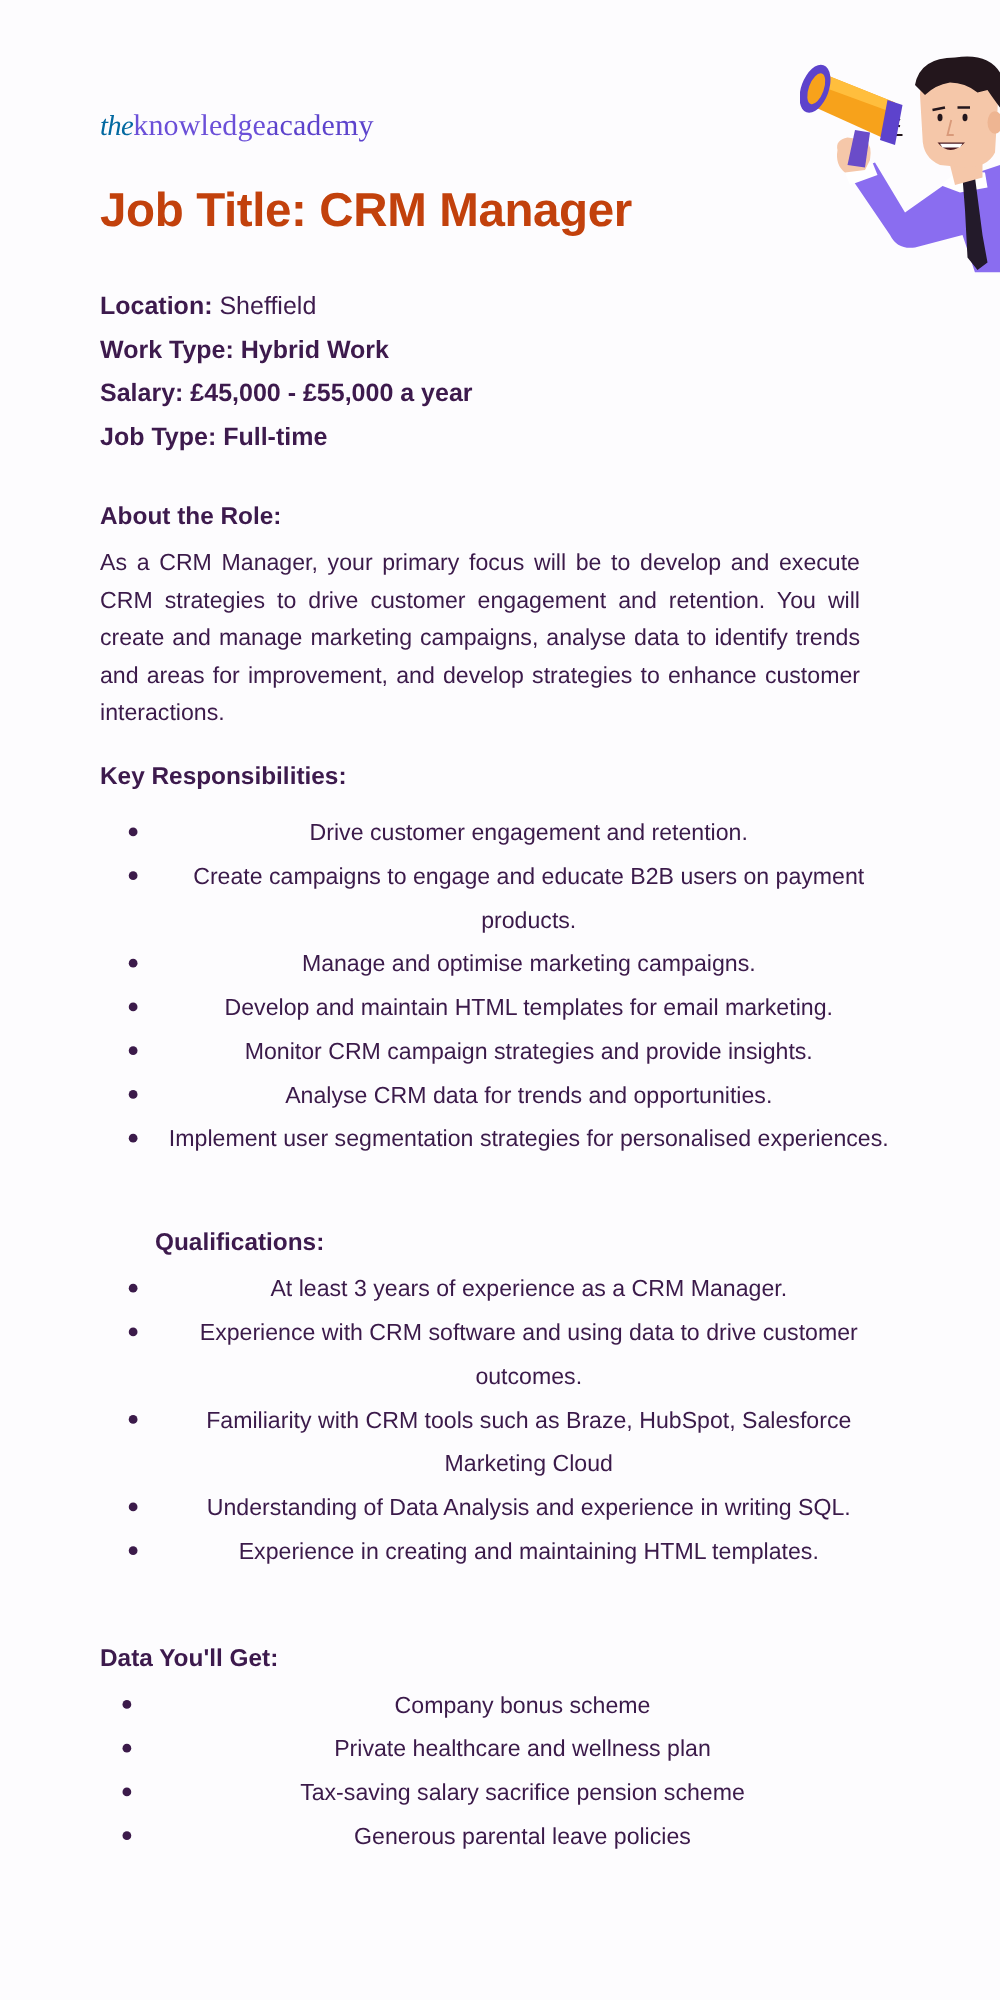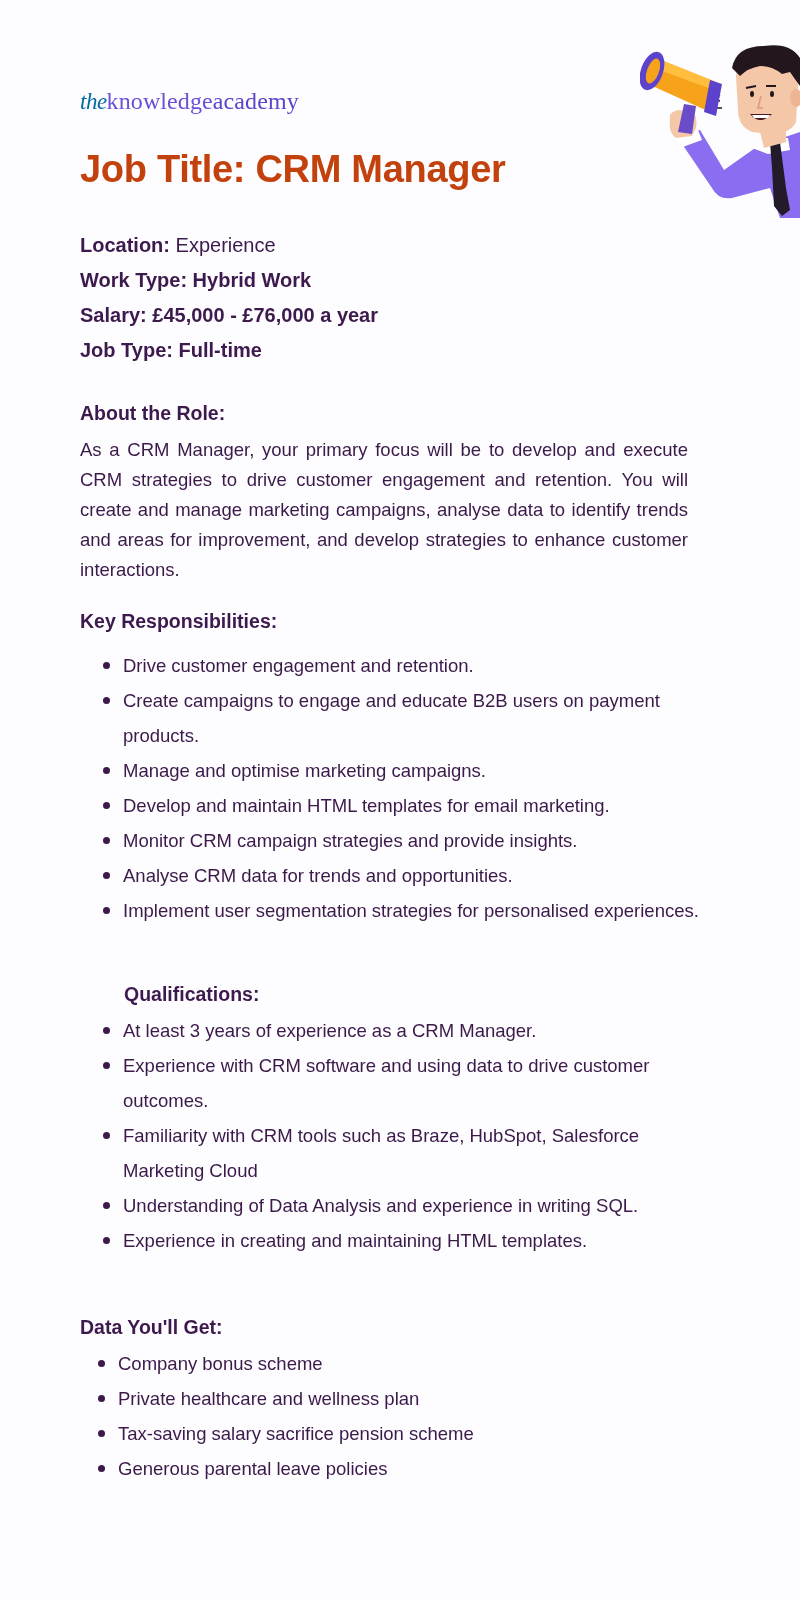--- a/index.html
+++ b/index.html
@@ -33,21 +33,21 @@
   .meta-row.allbold .v { font-weight: bold; }
   .section-h {
     position: absolute; left: 80px; margin: 0;
     font-size: 19.5px; font-weight: bold; color: #3d1a4d; white-space: nowrap;
   }
   .para {
     position: absolute; left: 80px; width: 608px; margin: 0;
     font-size: 18.5px; line-height: 30px; text-align: justify; color: #3b1a4a;
   }
   ul.bullets {
-    position: absolute; margin: 0; padding: 0; list-style: none;
+    position: absolute; margin: 0; padding: 0; list-style: none; text-align: center;
   }
   ul.bullets li {
     position: relative; font-size: 18.5px; line-height: 35px; color: #3b1a4a;
     padding-left: 0;
   }
   ul.bullets li .dot {
     position: absolute; width: 7px; height: 7px; border-radius: 50%;
     background: #3b1a4a; top: 14px;
   }
   .b1 { left: 123px; top: 648px; width: 600px; }
@@ -107,27 +107,27 @@
     <path d="M70 42 L82 46 L76 78 L64 74 Z" fill="#5d43cc"></path>
 
     <ellipse cx="12" cy="33" rx="11" ry="20" transform="rotate(20 12 33)" fill="#5d43cc"></ellipse>
     <ellipse cx="13" cy="33" rx="6" ry="13" transform="rotate(20 13 33)" fill="#f7a21b"></ellipse>
   </svg>
 
   <h1 class="title">Job Title: CRM Manager</h1>
 
   <div class="meta">
     <div class="meta-row">
-      <span class="k">Location:</span><span class="v"> Experience</span>
+      <span class="k">Location:</span><span class="v"> Sheffield</span>
     </div>
     <div class="meta-row allbold">
       <span class="k">Work Type:</span><span class="v"> Hybrid Work</span>
     </div>
     <div class="meta-row allbold">
-      <span class="k">Salary:</span><span class="v"> £45,000 - £76,000 a year</span>
+      <span class="k">Salary:</span><span class="v"> £45,000 - £55,000 a year</span>
     </div>
     <div class="meta-row allbold">
       <span class="k">Job Type:</span><span class="v"> Full-time</span>
     </div>
   </div>
 
   <h2 class="section-h" style="top:402px;">About the Role:</h2>
   <p class="para" style="top:435px;">As a CRM Manager, your primary focus will be to develop and execute CRM strategies to drive customer engagement and retention. You will create and manage marketing campaigns, analyse data to identify trends and areas for improvement, and develop strategies to enhance customer interactions.</p>
 
   <h2 class="section-h" style="top:610px;">Key Responsibilities:</h2>

